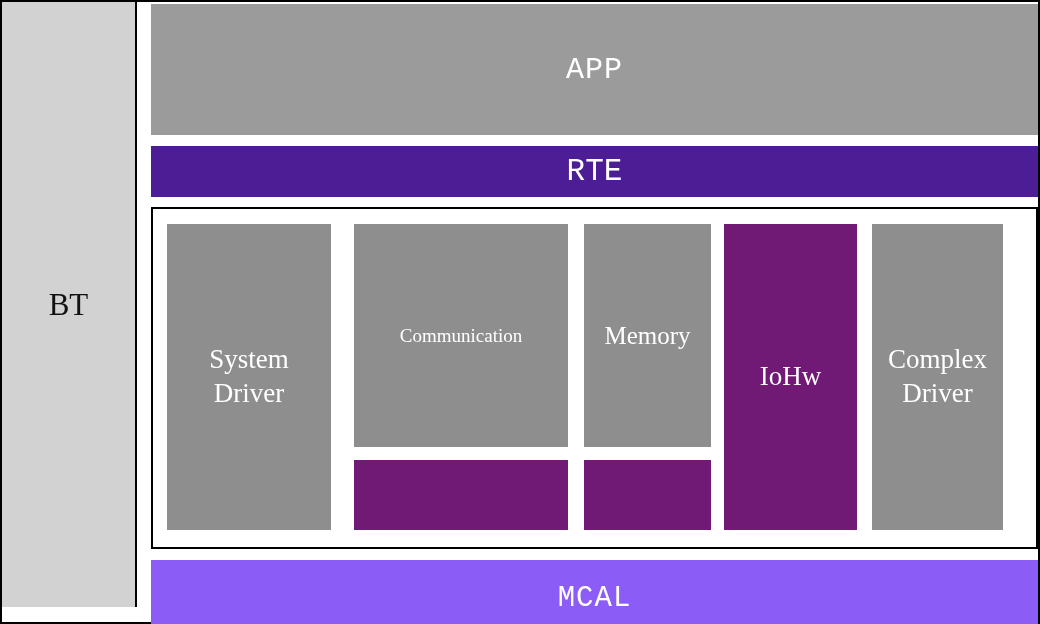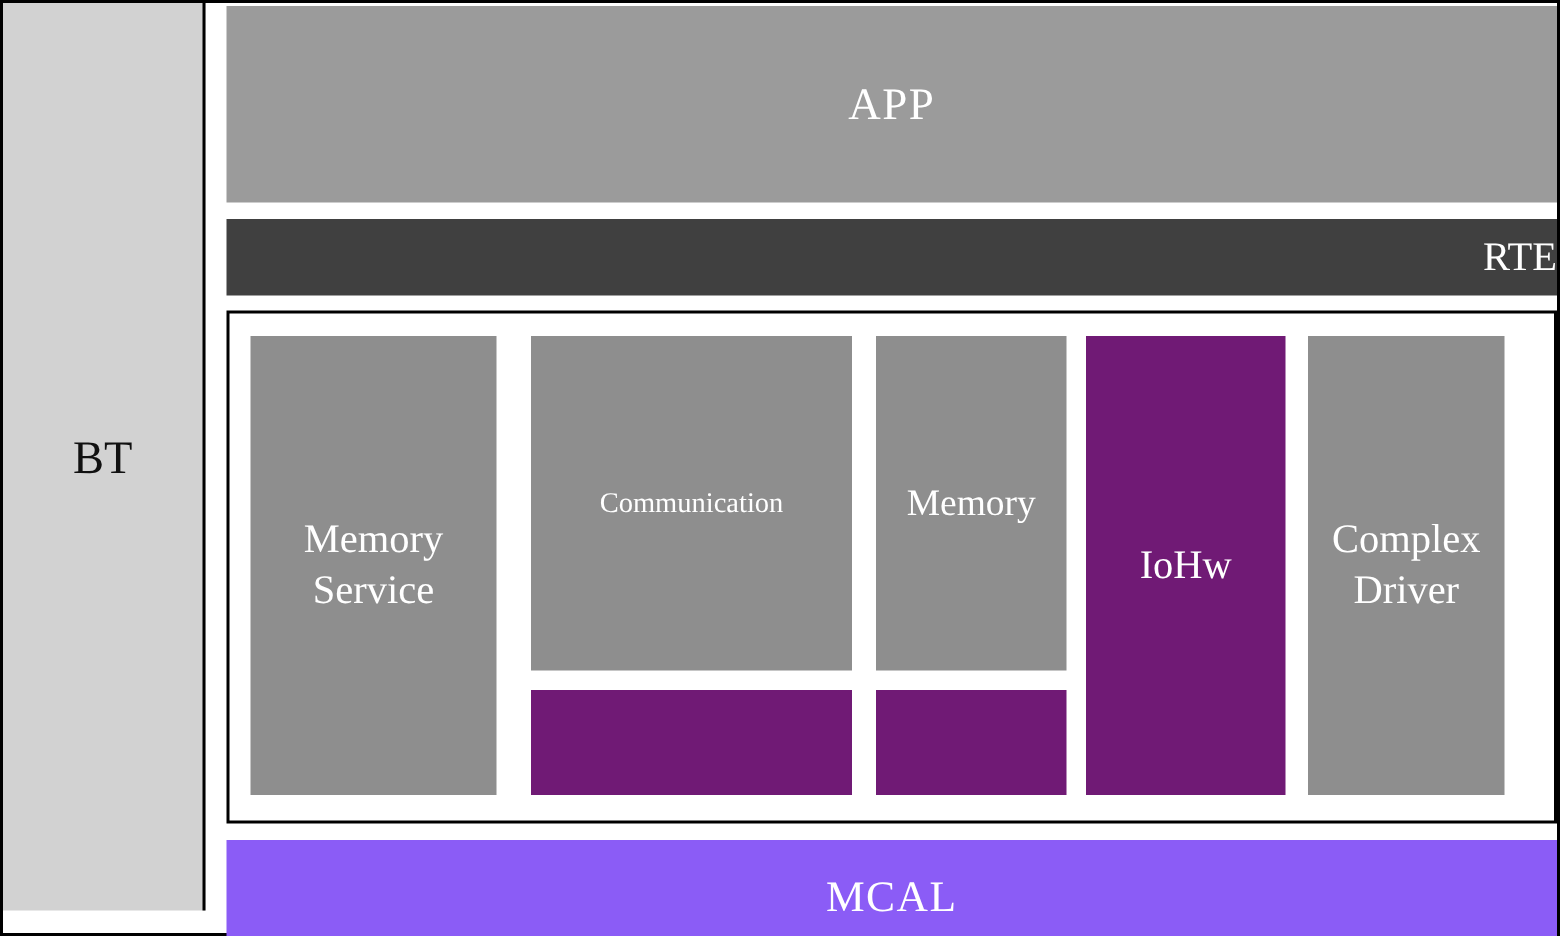--- a/index.html
+++ b/index.html
@@ -38,36 +38,36 @@
   }
   
   .rbar {
     position: absolute;
     left: 149px;
     width: 887px;
     display: flex;
     align-items: center;
     justify-content: center;
     box-sizing: border-box;
+    font-family: Liberation Mono, monospace;
   }
   .app-block {
     top: 2px;
     height: 131px;
     background: #9b9b9b;
     color: #ffffff;
     font-size: 30px;
     letter-spacing: 1px;
   }
   .rte-bar {
     top: 144px;
     height: 51px;
-    background: #404040;
+    background: #4c1d95;
     color: #ffffff;
-    font-size: 27px;
-    justify-content: flex-end;
+    font-size: 31px;
   }
   .mcal-bar {
     top: 558px;
     height: 76px;
     background: #8b5cf6;
     color: #ffffff;
     font-size: 29px;
     letter-spacing: 1px;
   }
   
@@ -119,21 +119,21 @@
     <span>APP</span>
   </div>
 
   <div class="rbar rte-bar">
     <span>RTE</span>
   </div>
 
   <div class="bsw">
 
     <div class="block blk-system">
-      <span class="wrap-narrow">Memory Service</span>
+      <span class="wrap-narrow">System Driver</span>
     </div>
 
     <div class="block blk-comm">
       <span>Communication</span>
     </div>
     <div class="block light blk-comm-sub"></div>
 
     <div class="block blk-mem">
       <span>Memory</span>
     </div>

